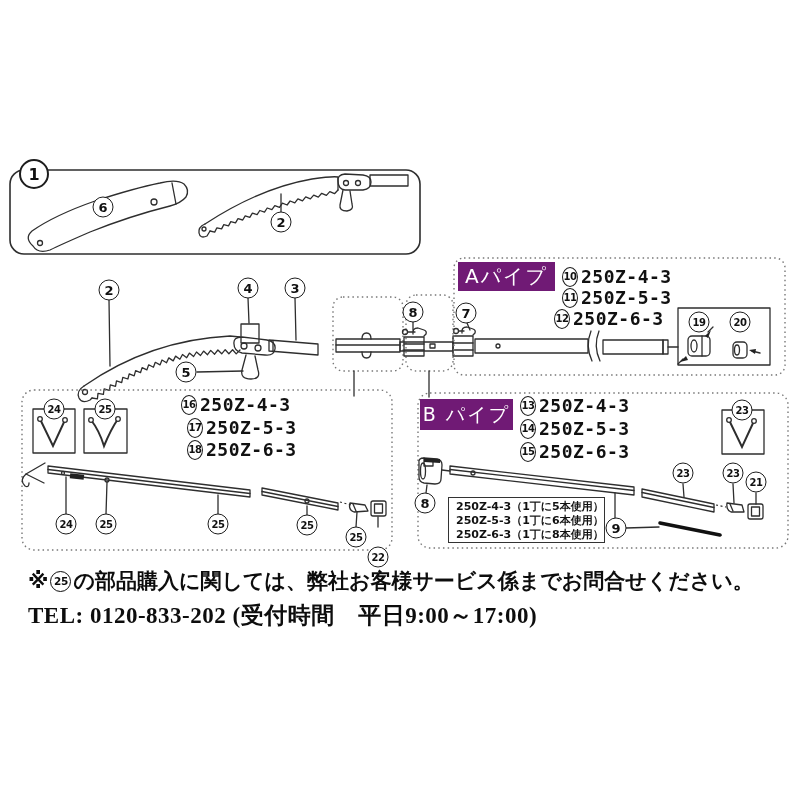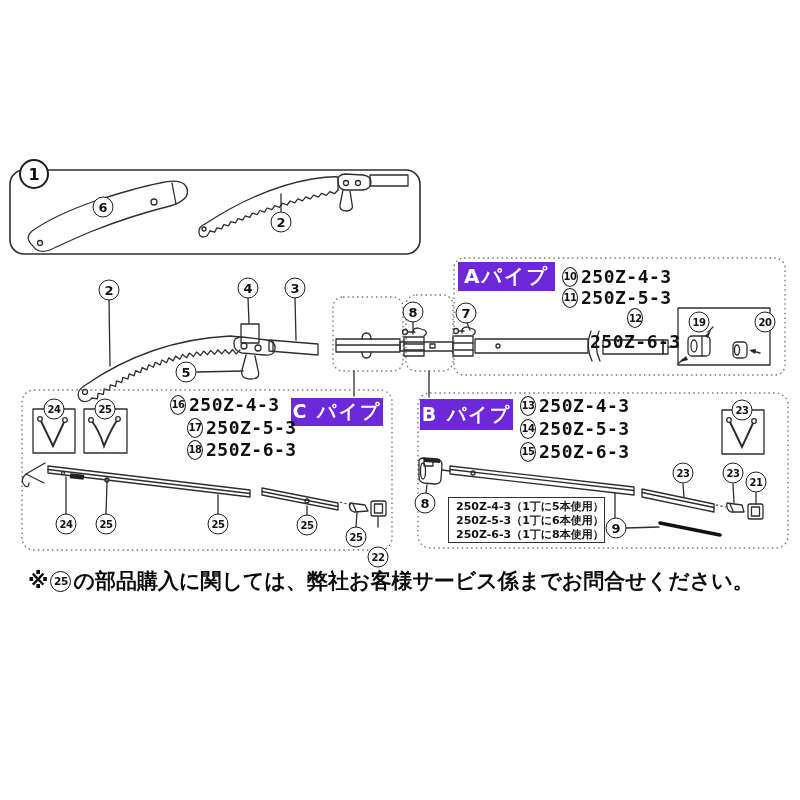--- a/index.html
+++ b/index.html
@@ -22,22 +22,22 @@
   .d1{font-size:13px;}
   .d2{font-size:10px;letter-spacing:-0.5px;}
 
   .prow{position:absolute;display:flex;align-items:center;gap:3px;height:21px;}
   .ci{box-sizing:border-box;width:16px;height:20px;border:1.6px solid #1d1d1d;border-radius:50%;
       background:#fff;display:inline-flex;align-items:center;justify-content:center;
       font-weight:bold;font-size:10px;letter-spacing:-0.5px;flex:0 0 auto;}
   .code{font-family:"DejaVu Sans Mono","Liberation Mono",monospace;font-weight:bold;
         font-size:18px;letter-spacing:0.5px;white-space:nowrap;color:#111;}
 
-  .plabel{position:absolute;background:#6d28d9;color:#fff;display:flex;align-items:center;
-          justify-content:center;font-weight:bold;white-space:nowrap;overflow:hidden;
+  .plabel{position:absolute;background:#701a75;color:#fff;display:flex;align-items:center;
+          justify-content:center;font-weight:normal;white-space:nowrap;overflow:hidden;
           letter-spacing:2px;}
 
   .notebox{position:absolute;left:448px;top:497px;width:157px;height:46px;border:1.5px solid #333;
            background:#fff;box-sizing:border-box;padding:2px 0 0 7px;}
   .notebox div{font-weight:bold;font-size:11px;line-height:14px;white-space:nowrap;color:#111;}
 
   .f1{position:absolute;left:28px;top:567px;font-weight:bold;font-size:21px;color:#0d0d0d;
       display:flex;align-items:center;white-space:nowrap;}
   .f1 .ci25{box-sizing:border-box;width:21px;height:21px;border:1.8px solid #0d0d0d;border-radius:50%;
       display:inline-flex;align-items:center;justify-content:center;font-size:10.5px;
@@ -212,54 +212,53 @@
   <span class="co b" style="left:34px;top:174px;">1</span>
   <span class="co s d1" style="left:103px;top:207px;">6</span>
   <span class="co s d1" style="left:281px;top:222px;">2</span>
   <span class="co s d1" style="left:109px;top:290px;">2</span>
   <span class="co s d1" style="left:248px;top:288px;">4</span>
   <span class="co s d1" style="left:295px;top:288px;">3</span>
   <span class="co s d1" style="left:186px;top:372px;">5</span>
   <span class="co s d1" style="left:413px;top:312px;">8</span>
   <span class="co s d1" style="left:466px;top:313px;">7</span>
   <span class="co s d2" style="left:699px;top:322px;text-align:right;">19</span>
-  <span class="co s d2" style="left:740px;top:322px;margin-left:25px;">20</span>
+  <span class="co s d2" style="left:740px;top:322px;">20</span>
   <span class="co s d2" style="left:54px;top:409px;">24</span>
   <span class="co s d2" style="left:105px;top:409px;">25</span>
   <span class="co s d2" style="left:66px;top:524px;">24</span>
   <span class="co s d2" style="left:106px;top:524px;">25</span>
   <span class="co s d2" style="left:218px;top:524px;">25</span>
   <span class="co s d2" style="left:307px;top:525px;">25</span>
   <span class="co s d2" style="left:356px;top:537px;">25</span>
   <span class="co s d2" style="left:378px;top:537px;margin-top:20px;">22</span>
   <span class="co s d2" style="left:742px;top:410px;">23</span>
   <span class="co s d1" style="left:425px;top:503px;">8</span>
   <span class="co s d2" style="left:683px;top:473px;">23</span>
   <span class="co s d2" style="left:733px;top:473px;">23</span>
   <span class="co s d2" style="left:756px;top:482px;">21</span>
   <span class="co s d1" style="left:616px;top:528px;">9</span>
 
   <div class="plabel" style="left:458px;top:262px;width:97px;height:29px;font-size:20px;">Aパイプ</div>
-  <div class="plabel" style="left:291px;top:398px;width:92px;height:28px;font-size:19px;">C パイプ</div>
   <div class="plabel" style="left:420px;top:399px;width:93px;height:31px;font-size:19px;">B パイプ</div>
 
   <div class="prow" style="left:562px;top:266px;">
     <span class="ci">10</span>
     <span class="code">250Z-4-3</span>
   </div>
   <div class="prow" style="left:562px;top:287px;">
     <span class="ci">11</span>
     <span class="code">250Z-5-3</span>
   </div>
-  <div class="prow" style="left:590px;top:308px;flex-direction:column;">
+  <div class="prow" style="left:554px;top:308px;">
     <span class="ci">12</span>
     <span class="code">250Z-6-3</span>
   </div>
 
-  <div class="prow" style="left:170px;top:394px;">
+  <div class="prow" style="left:181px;top:394px;">
     <span class="ci">16</span>
     <span class="code">250Z-4-3</span>
   </div>
   <div class="prow" style="left:187px;top:417px;">
     <span class="ci">17</span>
     <span class="code">250Z-5-3</span>
   </div>
   <div class="prow" style="left:187px;top:439px;">
     <span class="ci">18</span>
     <span class="code">250Z-6-3</span>
@@ -282,14 +281,15 @@
     <div>250Z-4-3（1丁に5本使用）</div>
     <div>250Z-5-3（1丁に6本使用）</div>
     <div>250Z-6-3（1丁に8本使用）</div>
   </div>
 
   <div class="f1">
     <span>※</span>
     <span class="ci25">25</span>
     <span>の部品購入に関しては、弊社お客様サービス係までお問合せください。</span>
   </div>
+  <div class="f2">TEL: 0120-833-202 (受付時間　平日9:00～17:00)</div>
 
 </div>
 
 </body></html>

